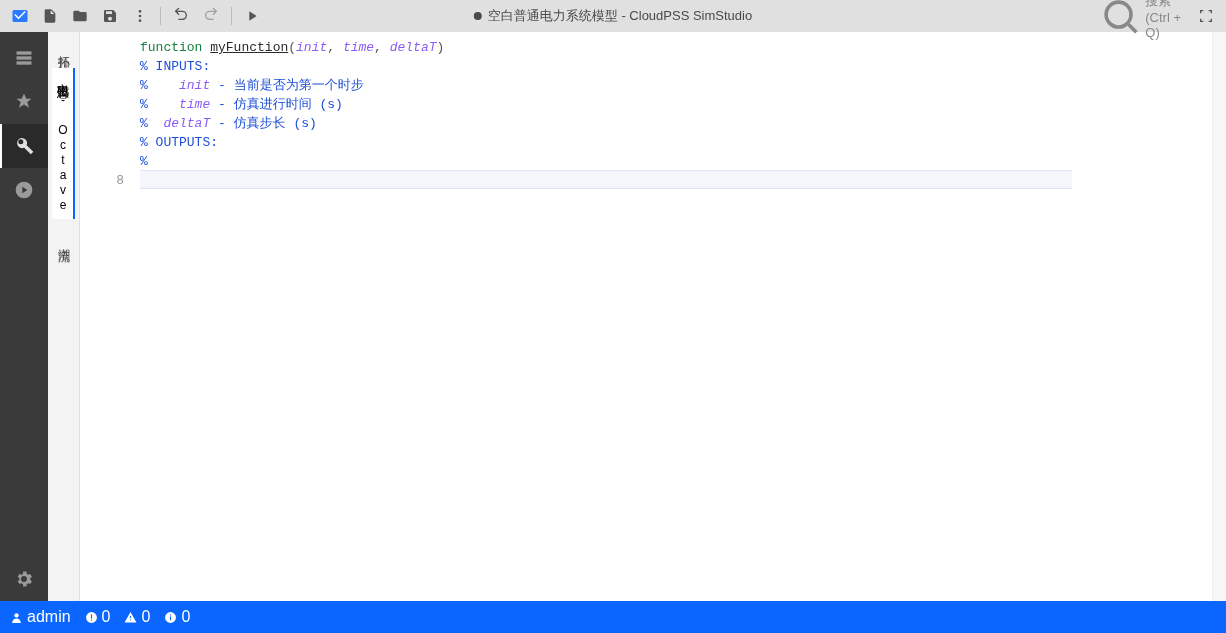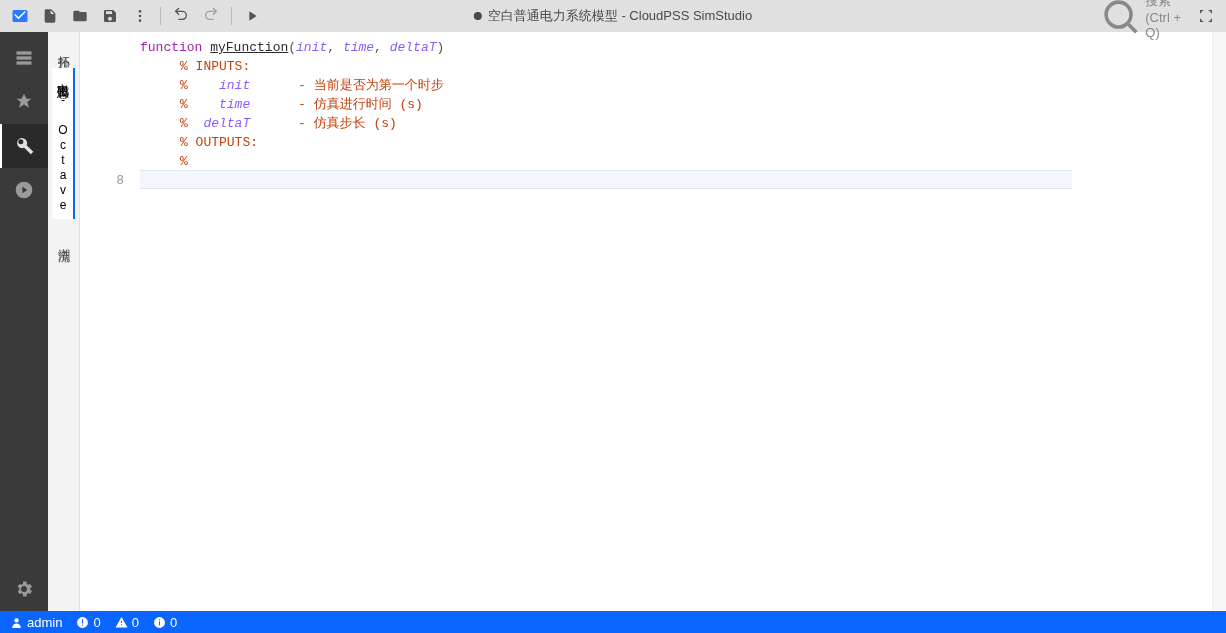--- a/index.html
+++ b/index.html
@@ -33,29 +33,29 @@
 .vtabs .vtab { writing-mode: vertical-rl; text-orientation: upright; font-size: 12px; color: #444; padding: 6px 2px; cursor: pointer; letter-spacing: 1px; }
 .vtabs .vtab.active { color: #000; border-right: 2px solid #0a66ff; background: #fff; }
 
 
 .editor-wrap { flex: 1; display: flex; background: #fff; }
 .gutter { width: 52px; text-align: right; padding: 6px 8px 0 0; color: #999; font-family: Consolas, "Courier New", monospace; font-size: 13px; line-height: 19px; user-select: none; }
 .gutter div { height: 19px; }
 .code { flex: 1; padding: 6px 0 0 8px; font-family: Consolas, "Courier New", monospace; font-size: 13px; line-height: 19px; white-space: pre; color: #333; position: relative; }
 .code .line { height: 19px; }
 .code .line.current { background: #f3f6fb; border-top: 1px solid #dbe5f5; border-bottom: 1px solid #dbe5f5; margin-top: -1px; margin-bottom: -1px; width: calc(100% - 140px); }
-.kw { color: #a21caf; }
+.kw { color: #15803d; }
 .ident { color: #2a2a2a; text-decoration: underline; }
 .param { color: #8b5cf6; font-style: italic; }
-.comment { color: #c2410c; margin-left: 40px; }
+.comment { color: #1d4ed8; }
 .op { color: #555; }
 .scroll-right { width: 14px; background: #f6f6f6; border-left: 1px solid #eee; }
 
 
-.statusbar { height: 22px; background: #0a66ff; color: #fff; display: flex; align-items: center; padding: 0 10px; gap: 14px; font-size: 13px; }
+.statusbar { height: 32px; background: #0a66ff; color: #fff; display: flex; align-items: center; padding: 0 10px; gap: 14px; font-size: 16px; }
 .statusbar .sitem { display: flex; align-items: center; gap: 4px; }
 .statusbar svg { width: 13px; height: 13px; }
 </style>
 </head>
 <body>
 
 <div class="app">
 
   <div class="toolbar">
     <div class="tbtn logo">

